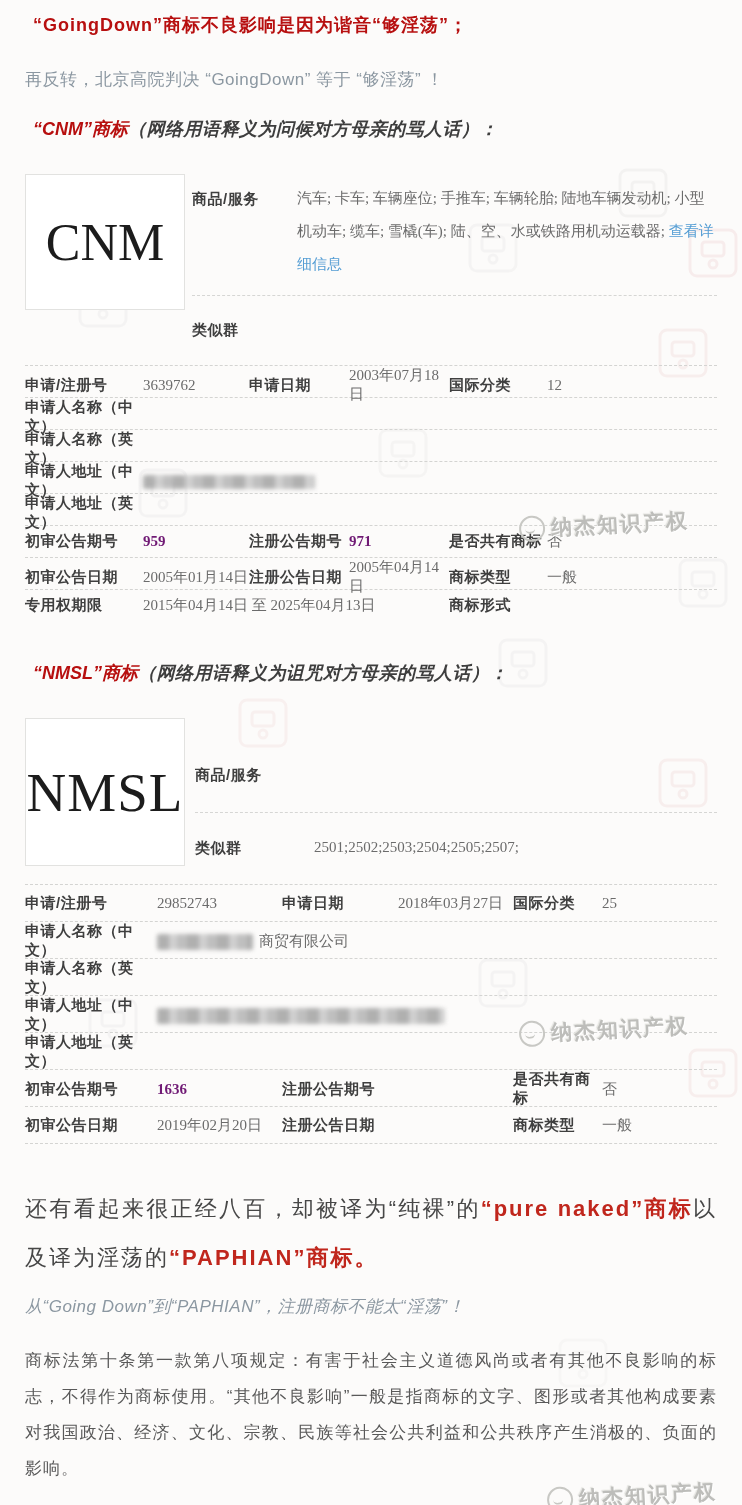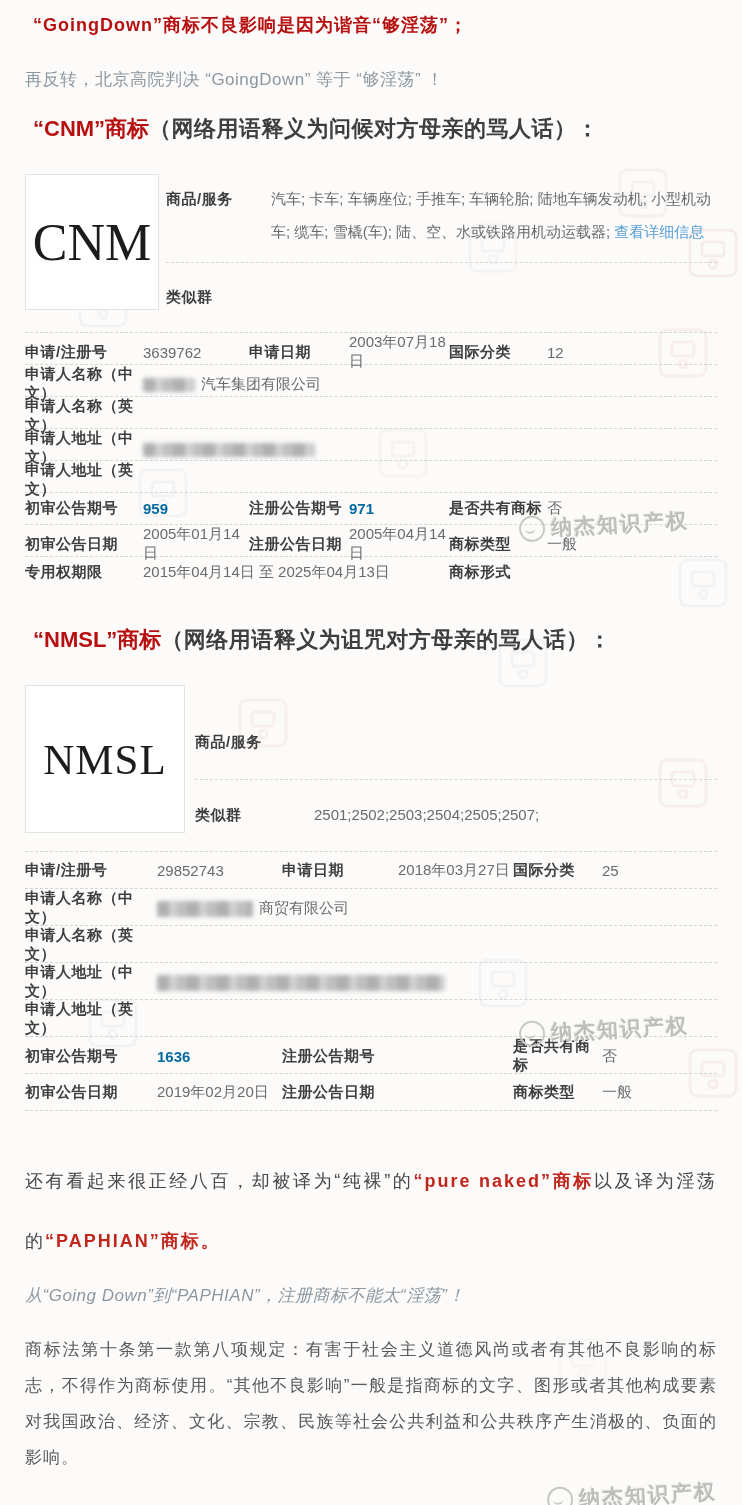--- a/index.html
+++ b/index.html
@@ -4,59 +4,59 @@
 <style>
   html,body{margin:0;padding:0;background:#fcfbfa;}
   .page{position:relative;width:742px;height:1505px;overflow:hidden;
         font-family:"Liberation Sans","DejaVu Sans",sans-serif;background:#fcfbfa;}
   .bgpat{position:absolute;left:0;top:0;z-index:0;pointer-events:none;}
   .content{position:relative;z-index:1;padding:10px 25px 0 25px;}
 
   .h-red{color:#b70f0f;font-weight:bold;}
   h1.h-red{font-size:18px;margin:2px 0 0 8px;letter-spacing:1px;line-height:26px;}
   .sub{color:#8b97a1;font-size:17px;margin:30px 0 0 0;line-height:24px;letter-spacing:0.5px;}
-  h2.sec{font-size:22px;margin:25px 0 0 8px;line-height:24px;font-weight:normal;}
+  h2.sec{font-size:18px;margin:25px 0 0 8px;line-height:24px;font-weight:normal;font-style:italic;}
   h2.sec .note{color:#3e3e3e;font-weight:bold;letter-spacing:0.5px;}
 
   .tmtable{margin-top:33px;font-size:15px;}
   .toprow{display:flex;align-items:stretch;}
   .logobox{border:1px solid #e2e2e0;background:#fff;display:flex;align-items:center;justify-content:center;box-sizing:border-box;}
-  .logobox-cnm{width:134px;height:136px;margin-right:7px;}
+  .logobox-cnm{width:160px;height:136px;margin-right:7px;}
   .logobox-nmsl{width:160px;height:148px;margin-right:10px;}
   .logotext{font-family:"Liberation Serif","DejaVu Serif",serif;color:#1c1c1c;}
   .logobox-cnm .logotext{font-size:52px;}
-  .logobox-nmsl .logotext{font-size:43px;letter-spacing:1px;text-align:center;}
+  .logobox-nmsl .logotext{font-size:55px;letter-spacing:1px;text-align:center;}
   .topright{flex:1;display:flex;flex-direction:column;}
   .frow{display:flex;}
   .lbl{font-weight:bold;color:#3f3f3f;letter-spacing:0.5px;}
-  .val{color:#6b6b6b;}
+  .val{color:#6b6b6b;font-family:Liberation Serif, serif;}
   .w105{width:105px;flex:none;}
   .w119{width:119px;flex:none;}
   .goods-cnm{padding:8px 0 14px;line-height:33px;}
   .goods-nmsl{padding:46px 0 26px;line-height:22px;}
   .sim-cnm{padding:25px 0;}
   .sim-nmsl{padding:26px 0;}
   .dashsep{border-top:1px dashed #d6d6d4;}
   .link{color:#549dd4;text-decoration:none;cursor:pointer;}
 
   .row{display:grid;align-items:center;border-top:1px dashed #d4d4d2;}
   .t-cnm .row{height:31px;}
   .t-nmsl .row{height:36px;}
   .t-nmsl{border-bottom:1px dashed #d4d4d2;}
   .grid-c3{grid-template-columns:118px 106px 100px 100px 98px 1fr;}
   .grid-c1{grid-template-columns:118px 1fr;}
   .grid-cw{grid-template-columns:118px 306px 98px 1fr;}
   .grid-n3{grid-template-columns:132px 125px 116px 115px 89px 1fr;}
   .grid-n1{grid-template-columns:132px 1fr;}
-  .bold{font-weight:bold;color:#0369a1;}
+  .bold{font-weight:bold;color:#701a75;}
   .redact{display:inline-block;vertical-align:middle;height:14px;border-radius:2px;margin-right:6px;
           background:repeating-linear-gradient(90deg,#a3a3a3 0 12px,#c9c9c9 12px 20px,#b5b5b5 20px 30px);
           filter:blur(2px);opacity:0.85;}
 
-  .para-pure{margin:40px 0 0 0;font-size:18px;color:#474747;line-height:60px;letter-spacing:2px;text-align:justify;}
+  .para-pure{margin:40px 0 0 0;font-size:22px;color:#474747;line-height:49px;letter-spacing:2px;text-align:justify;}
   .para-pure .inred{color:#c0261c;font-weight:bold;}
   .bridge{margin-top:13px;font-style:italic;}
   .bodyp{font-size:17px;color:#595959;line-height:36px;letter-spacing:1px;text-align:justify;}
   .law{margin:24px 0 0 0;}
 
   .najie{position:absolute;z-index:2;display:flex;align-items:center;gap:6px;
          color:#bdbdba;font-size:21px;font-weight:bold;letter-spacing:2px;
          text-shadow:1px 1px 0 #ffffff, -1px -1px 1px #e3e3df;transform:rotate(-3deg);}
   .njlogo{width:22px;height:22px;border:2px solid #c8c8c4;border-radius:50%;position:relative;flex:none;background:transparent;}
   .njlogo::after{content:"";position:absolute;left:4px;top:9px;width:10px;height:5px;
@@ -124,21 +124,20 @@
       <div class="row grid-c3">
         <span class="lbl">申请/注册号</span>
         <span class="val">3639762</span>
         <span class="lbl">申请日期</span>
         <span class="val">2003年07月18日</span>
         <span class="lbl">国际分类</span>
         <span class="val">12</span>
       </div>
       <div class="row grid-c1">
         <span class="lbl">申请人名称（中文）</span>
-        <span class="val"><span class="redact" style="width:52px"></span><span>汽车集团有限公司</span></span>
       </div>
       <div class="row grid-c1">
         <span class="lbl">申请人名称（英文）</span>
         <span class="val"></span>
       </div>
       <div class="row grid-c1">
         <span class="lbl">申请人地址（中文）</span>
         <span class="val"><span class="redact" style="width:172px"></span></span>
       </div>
       <div class="row grid-c1">

